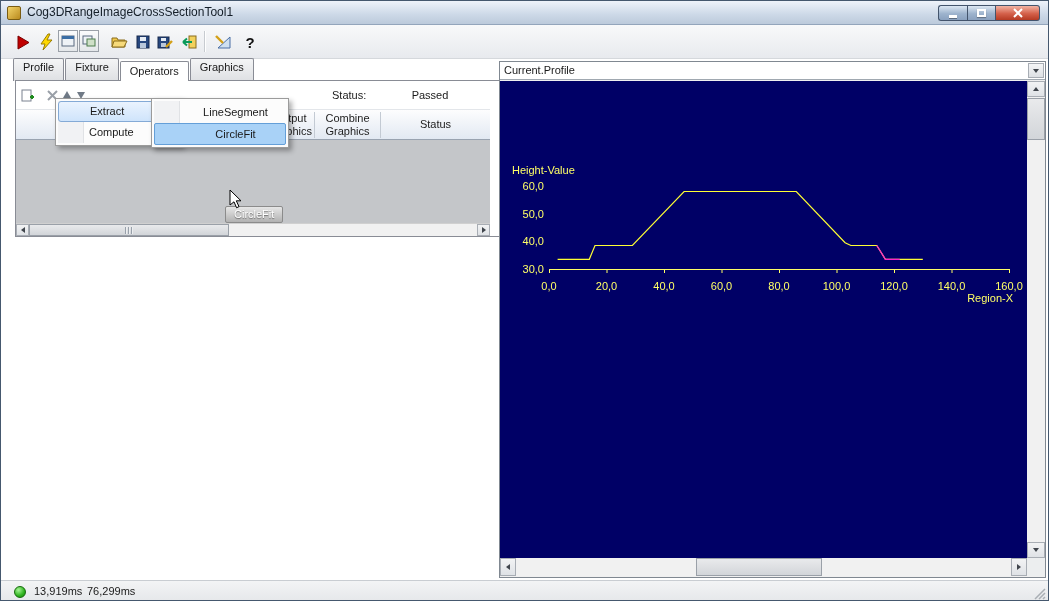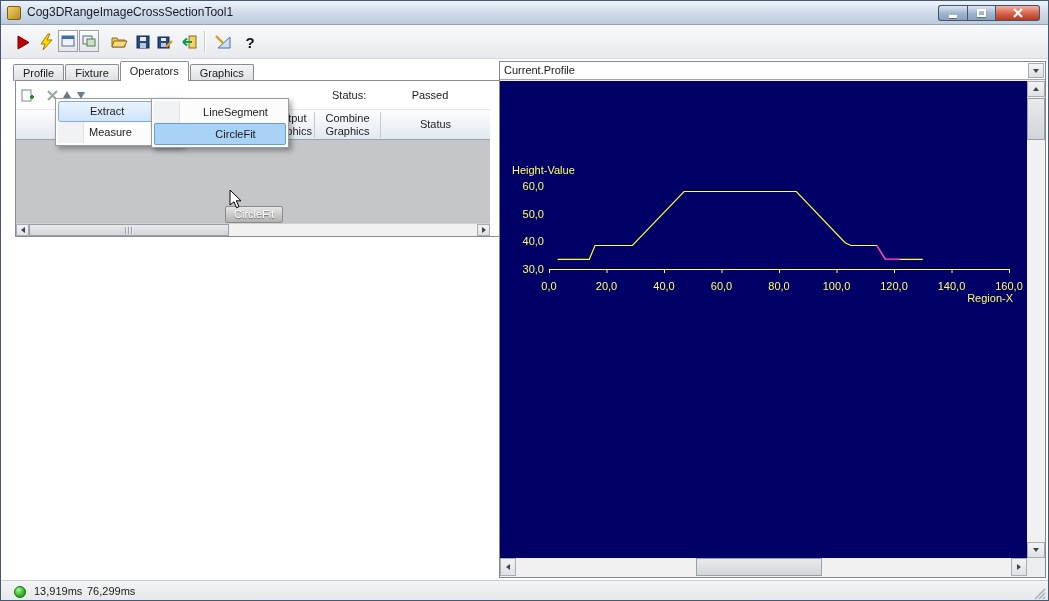--- a/index.html
+++ b/index.html
@@ -24,21 +24,21 @@
   
   #toolbar{position:absolute;left:0;top:24px;width:100%;height:34px;
     background:linear-gradient(#f8f9fa,#e8eaee);border-bottom:1px solid #d5d8dc;}
   .tbtn{position:absolute;top:5px;width:24px;height:24px;display:flex;align-items:center;justify-content:center;}
   .tbtn.framed{border:1px solid #9aa0a8;background:linear-gradient(#fafbfc,#e4e7ea);width:20px;height:22px;}
   .tsep{position:absolute;top:6px;width:1px;height:21px;background:#c7cbd0;box-shadow:1px 0 0 #fff;}
   #help-btn{font-weight:bold;font-size:15px;color:#111;}
 
   
   #tabs{position:absolute;left:12px;top:61px;height:19px;display:flex;align-items:flex-end;}
-  .tab{height:17px;line-height:16px;padding:0 9px;border:1px solid #898c95;border-bottom:none;
+  .tab{height:23px;line-height:16px;padding:0 9px;border:1px solid #898c95;border-bottom:none;
     border-radius:2px 2px 0 0;background:linear-gradient(#f4f5f6,#dee0e3);margin-right:1px;cursor:default;}
   .tab.active{height:20px;line-height:19px;background:#fff;position:relative;z-index:6;}
 
   
   #op-panel{position:absolute;left:14px;top:79px;width:532px;height:157px;border:1px solid #898c95;background:#fff;}
   #op-strip{position:absolute;left:0;top:0;width:474px;height:28px;background:#fff;}
   .mini-btn{position:absolute;top:5px;width:18px;height:18px;display:flex;align-items:center;justify-content:center;}
   #op-status-label{position:absolute;left:316px;top:0;line-height:28px;}
   #op-status-value{position:absolute;left:382px;top:0;width:64px;line-height:28px;text-align:center;}
   #op-header{position:absolute;left:0;top:28px;width:474px;height:31px;
@@ -304,21 +304,21 @@
       <path d="M11,1 L1,11 M11,5 L5,11 M11,9 L9,11" stroke="#a9aeb4" stroke-width="1.5"></path>
     </svg>
   </div>
 
   <div id="ctx-menu" class="menu">
     <div class="mitem hl-soft">
       <span>Extract</span>
       <span class="marrow"></span>
     </div>
     <div class="mitem">
-      <span>Measure</span>
+      <span>Compute</span>
       <span class="marrow"></span>
     </div>
   </div>
 
   <div id="sub-menu" class="menu">
     <div class="mitem tall">
       <span>LineSegment</span>
     </div>
     <div class="mitem tall hl-strong">
       <span>CircleFit</span>

